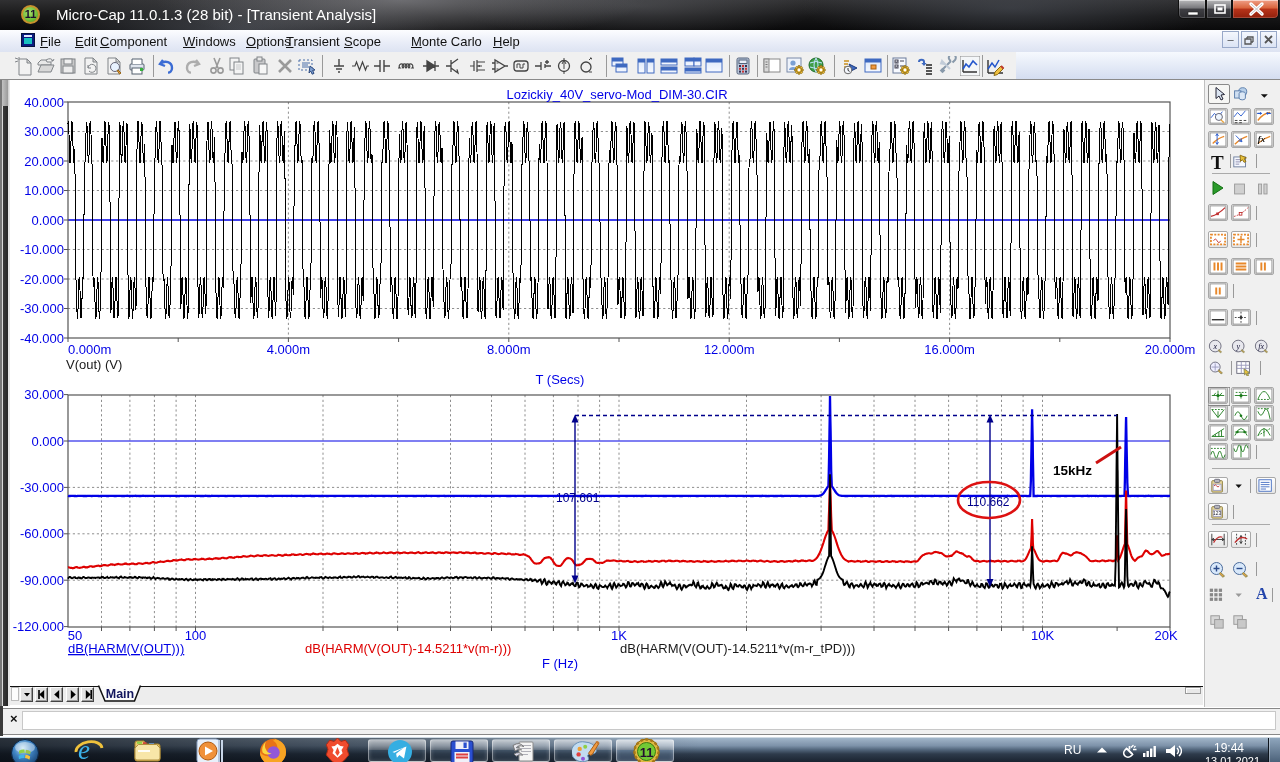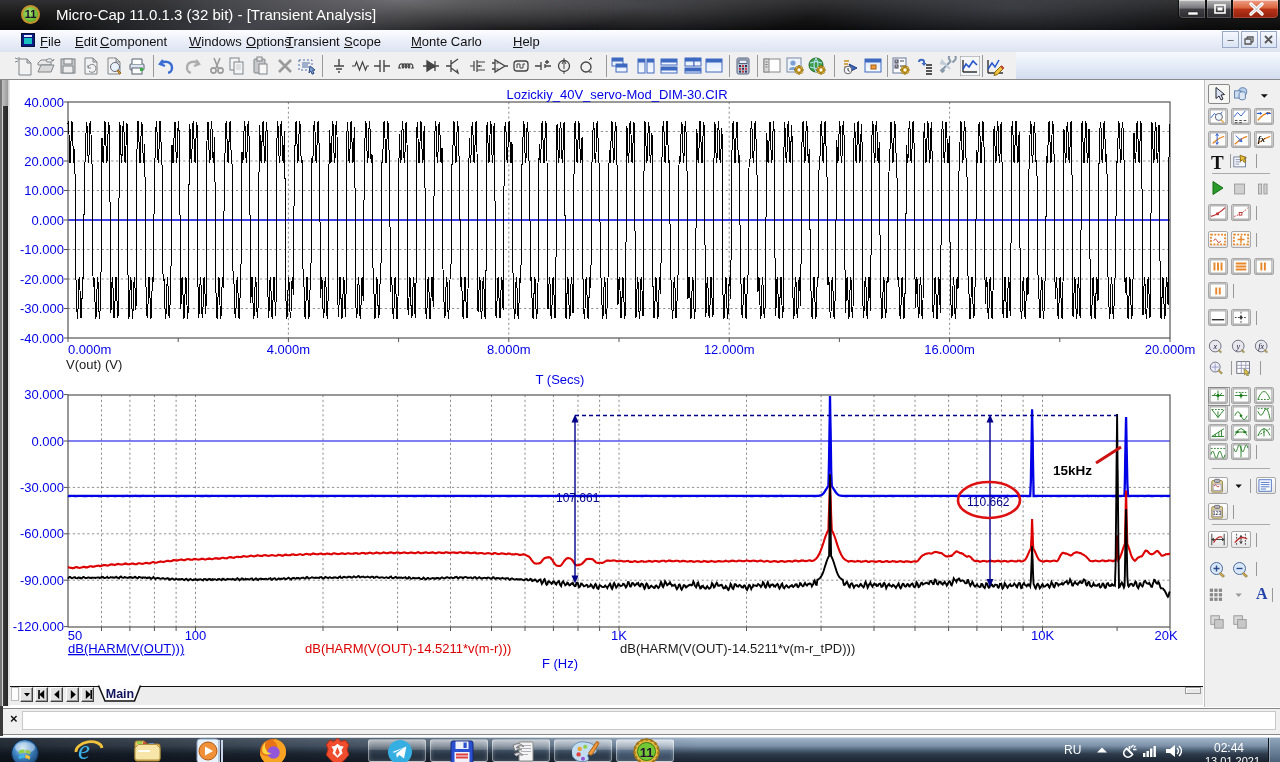--- a/index.html
+++ b/index.html
@@ -42,21 +42,21 @@
 #tbdark{left:0;top:738px;width:700px;height:24px;background:linear-gradient(90deg, rgba(8,12,18,.78) 0, rgba(8,12,18,.62) 180px, rgba(10,16,24,.45) 400px, rgba(16,24,34,.18) 580px, rgba(16,24,34,0))}
 .taskbtn{top:739px;width:58px;height:23px;border:1px solid rgba(255,255,255,.45);border-radius:3px;background:linear-gradient(rgba(255,255,255,.55), rgba(255,255,255,.22) 45%, rgba(90,115,140,.22) 50%, rgba(60,80,100,.3));box-shadow:inset 0 0 4px rgba(255,255,255,.25)}
 .taskbtn.on{background:linear-gradient(rgba(255,255,255,.65), rgba(255,255,255,.3) 45%, rgba(150,185,220,.3) 50%, rgba(100,130,170,.35))}
 #showdesk{left:1268px;top:738px;width:12px;height:24px;background:linear-gradient(#8fa6bd,#4c627a);border-left:1px solid #0d141c;box-shadow:inset 1px 0 0 rgba(255,255,255,.35)}
 .tray{color:#fff;font-size:12px}
 svg{display:block}
 </style></head><body>
 
 <div class="abs" id="titlebar"></div>
 <div class="abs" id="mcico">11</div>
-<div class="abs" id="titletext">Micro-Cap 11.0.1.3 (32 bit) - [Transient Analysis]</div>
+<div class="abs" id="titletext">Micro-Cap 11.0.1.3 (28 bit) - [Transient Analysis]</div>
 <div class="abs capbtn" id="btnmin">
     <svg width="28" height="19" viewBox="0 0 28 19">
       <rect x="9" y="12" width="10" height="3" fill="#fff" stroke="#222" stroke-width=".6"></rect>
     </svg>
   </div>
 <div class="abs capbtn" id="btnmax">
     <svg width="26" height="19" viewBox="0 0 26 19">
       <rect x="8" y="5" width="10" height="8" fill="none" stroke="#fff" stroke-width="1.6"></rect>
       <rect x="10.5" y="7.5" width="5" height="3" fill="#fff"></rect>
     </svg>
@@ -64,26 +64,26 @@
 <div class="abs capbtn" id="btnclose">
     <svg width="47" height="19" viewBox="0 0 47 19">
       <path d="M18 4 L29 14 M29 4 L18 14" stroke="#fff" stroke-width="3.4" stroke-linecap="round"></path>
       <path d="M18 4 L29 14 M29 4 L18 14" stroke="#334" stroke-width="1" opacity=".3"></path>
     </svg>
   </div>
 <div class="abs" id="menubar"></div>
 <div class="abs mi" style="left:40px"><u>F</u>ile</div>
 <div class="abs mi" style="left:75px"><u>E</u>dit</div>
 <div class="abs mi" style="left:100px"><u>C</u>omponent</div>
-<div class="abs mi" style="left:189px"><u>W</u>indows</div>
+<div class="abs mi" style="left:183px"><u>W</u>indows</div>
 <div class="abs mi" style="left:246px"><u>O</u>ptions</div>
 <div class="abs mi" style="left:286px"><u>T</u>ransient</div>
 <div class="abs mi" style="left:344px"><u>S</u>cope</div>
 <div class="abs mi" style="left:411px"><u>M</u>onte Carlo</div>
-<div class="abs mi" style="left:513px"><u>H</u>elp</div>
+<div class="abs mi" style="left:493px"><u>H</u>elp</div>
 <div class="abs" id="mdiico">
     <b></b>
     <i></i>
   </div>
 <div class="abs mdib" style="left:1222px">–</div>
 <div class="abs mdib" style="left:1241px">
     <svg width="15" height="15" viewBox="0 0 15 15">
       <path d="M5 5 h6 v5 M3 7 h6 v5 h-6 Z M5 5 v2 M9 10 h2" fill="none" stroke="#555" stroke-width="1.3"></path>
     </svg>
   </div>
@@ -1028,14 +1028,14 @@
 <svg class="abs " style="left:1142px;top:744px;" width="16" height="14" viewBox="0 0 16 14">
     <rect x="1" y="9" width="2.4" height="4" fill="#fff"></rect>
     <rect x="4.5" y="7" width="2.4" height="6" fill="#fff"></rect>
     <rect x="8" y="4.5" width="2.4" height="8.5" fill="#fff"></rect>
     <rect x="11.5" y="2" width="2.4" height="11" fill="#fff"></rect>
   </svg>
 <svg class="abs " style="left:1164px;top:743px;" width="18" height="16" viewBox="0 0 18 16">
     <path d="M2 6 h4 l5 -4 v12 l-5 -4 h-4 Z" fill="#fff"></path>
     <path d="M13 5 q3 3 0 6 M15 3 q5 5 0 10" stroke="#fff" stroke-width="1.4" fill="none"></path>
   </svg>
-<div class="abs tray" style="left:1214px;top:741px">02:44</div>
+<div class="abs tray" style="left:1214px;top:741px">19:44</div>
 <div class="abs tray" style="left:1205px;top:755px;font-size:11px">13.01.2021</div>
 <div class="abs" id="showdesk"></div>
 </body></html>

